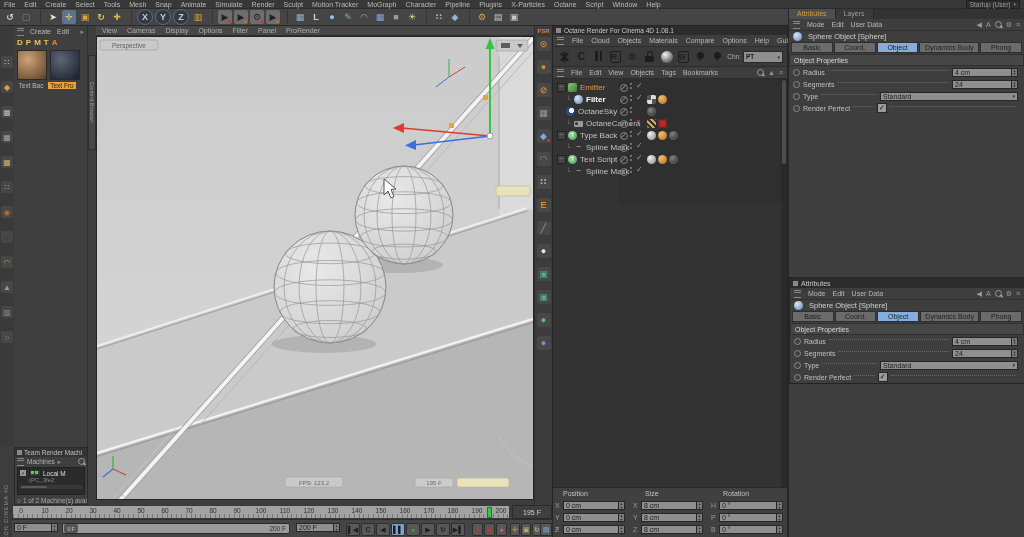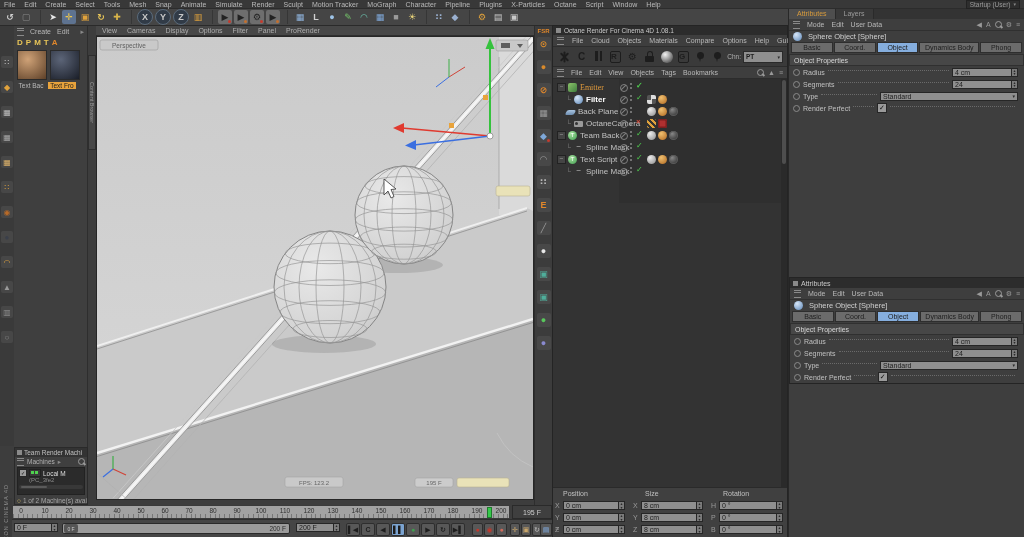--- a/index.html
+++ b/index.html
@@ -658,21 +658,21 @@
         </span>
       <span class="om-right">
         <span class="mag"></span>
         <span>▲</span>
         <span>≡</span>
       </span>
     </div>
     <div id="oc-tree">
       <div class="colstrip"></div>
       <div id="oc-rows" style="position:relative;padding-top:2px">
-          <div class="tr-row" style="padding-left: 4px; font-family: Liberation Serif, serif;">
+          <div class="tr-row" style="padding-left: 4px;">
             <div class="twist">–</div>
             <div class="oi oi-emitter"></div>
             <span class="tr-name orange">Emitter</span>
             <div class="st-ring"></div>
             <div class="st-dots">
               <i></i>
               <i></i>
             </div>
             <span class="st-chk">✓</span>
           </div>
@@ -684,48 +684,46 @@
             <div class="st-dots">
               <i></i>
               <i></i>
             </div>
             <span class="st-chk">✓</span>
             <div class="chip chip-checker" style="left: 94px;"></div>
             <div class="chip chip-orange" style="left: 105px;"></div>
           </div>
           <div class="tr-row" style="padding-left: 4px;">
             <span class="indent0"></span>
-            <div class="oi oi-plane"></div>
-            <span class="tr-name">Back Plane</span>
+            <div class="oi oi-sky"></div>
+            <span class="tr-name">OctaneSky</span>
             <div class="st-ring"></div>
             <div class="st-dots">
               <i></i>
               <i></i>
             </div>
-            <div class="chip chip-grey" style="left: 94px;"></div>
-            <div class="chip chip-orange" style="left: 105px;"></div>
-            <div class="chip chip-dark" style="left: 116px;"></div>
+            <div class="chip chip-dark" style="left: 94px;"></div>
           </div>
           <div class="tr-row" style="padding-left: 13px;">
             <span class="branch">└</span>
             <div class="oi oi-camera"></div>
             <span class="tr-name">OctaneCamera</span>
             <div class="st-ring"></div>
             <div class="st-dots">
               <i></i>
               <i></i>
             </div>
             <span class="st-chk st-x">×</span>
             <div class="chip chip-stripe" style="left: 94px;"></div>
             <div class="chip chip-film" style="left: 105px;"></div>
           </div>
           <div class="tr-row" style="padding-left: 4px;">
             <div class="twist">–</div>
             <div class="oi oi-motext">T</div>
-            <span class="tr-name">Team Back</span>
+            <span class="tr-name">Type Back</span>
             <div class="st-ring"></div>
             <div class="st-dots">
               <i></i>
               <i></i>
             </div>
             <span class="st-chk">✓</span>
             <div class="chip chip-grey" style="left: 94px;"></div>
             <div class="chip chip-orange" style="left: 105px;"></div>
             <div class="chip chip-dark" style="left: 116px;"></div>
           </div>

